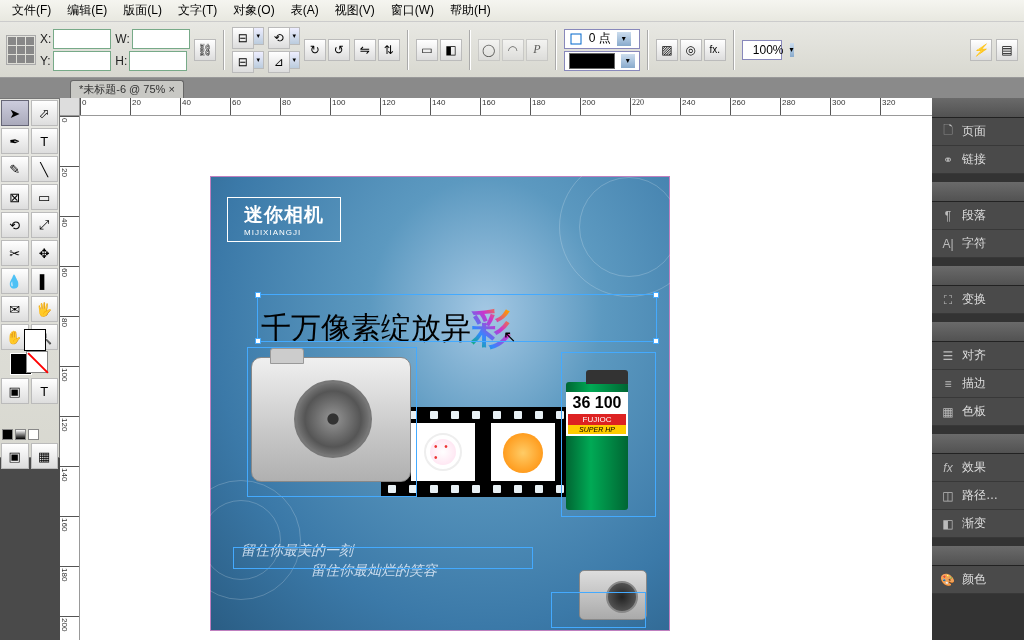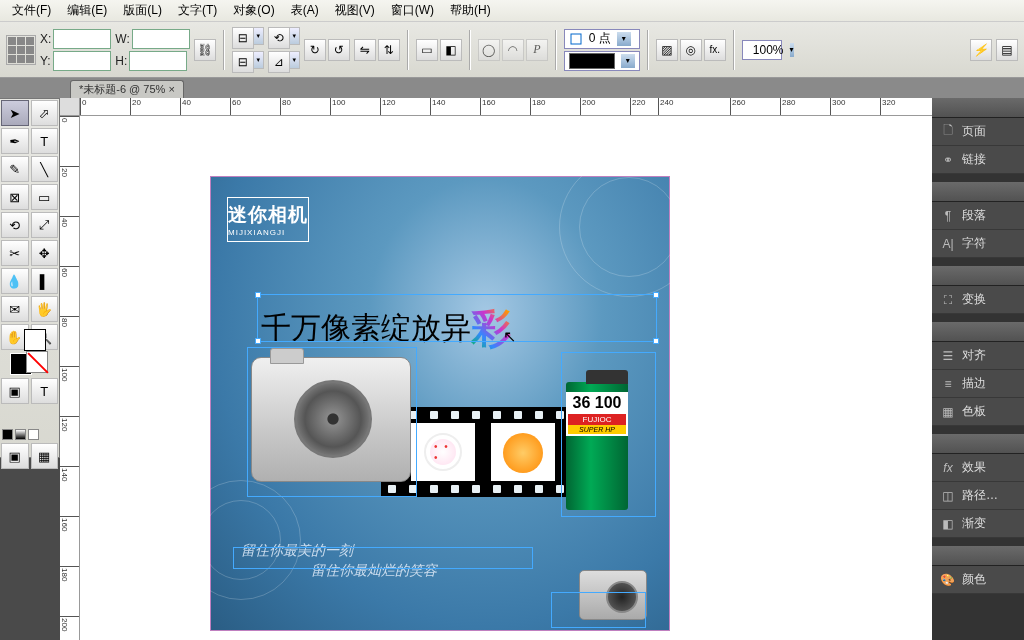--- a/index.html
+++ b/index.html
@@ -46,21 +46,21 @@
 .docwrap { position: absolute; left: 60px; top: 98px; right: 92px; bottom: 0; background: #555; }
 .h-ruler { position: absolute; top: 0; left: 20px; right: 0; height: 18px; background: #fff; border-bottom: 1px solid #999; font-size: 8px; overflow: hidden; }
 .v-ruler { position: absolute; top: 18px; left: 0; bottom: 0; width: 20px; background: #fff; border-right: 1px solid #999; font-size: 8px; overflow: hidden; }
 .ruler-tick { position: absolute; border-left: 1px solid #555; height: 18px; top:0; padding-left:1px; color:#333; }
 .ruler-tick-v { position: absolute; border-top: 1px solid #555; width:20px; left:0; writing-mode: vertical-lr; padding-top:1px; color:#333; }
 .ruler-corner { position: absolute; top:0;left:0;width:20px;height:18px;background:#ddd;border-right:1px solid #999;border-bottom:1px solid #999; }
 .canvas-area { position: absolute; left: 20px; top: 18px; right: 0; bottom: 0; background: #fff; overflow: hidden; }
 
 
 .ad { position: absolute; left: 130px; top: 60px; width: 460px; height: 455px; background: radial-gradient(ellipse at 60% 30%, #a4c8e4 0%, #5c99c0 30%, #3b79a8 70%, #2a5d84 100%); border: 1px solid #c080c0; }
-.ad .brandbox { position: absolute; left: 16px; top: 20px; padding: 4px 0; border: 1px solid #fff; }
+.ad .brandbox { position: absolute; left: 16px; top: 20px; padding: 4px 16px; border: 1px solid #fff; }
 .ad .brandbox .cn { color: #fff; font-size: 19px; font-weight: bold; letter-spacing: 1px; }
 .ad .brandbox .en { color: #fff; font-size: 8px; letter-spacing: 1px; }
 .ad .headline { position: absolute; left: 50px; top: 124px; font-family: KaiTi, serif; font-size: 30px; color: #000; white-space: nowrap; }
 .ad .headline .cai { background: linear-gradient(45deg, #0b5, #38f 30%, #c3c 60%, #f90 90%); -webkit-background-clip: text; background-clip: text; color: transparent; font-size: 40px; font-weight: bold; vertical-align: -4px; }
 .filmstrip { position: absolute; left: 170px; top: 230px; width: 210px; height: 90px; background: #000; }
 .filmstrip .holes { position: absolute; left:0;right:0;height:12px;display:flex;justify-content:space-around;align-items:center; }
 .filmstrip .holes.top { top: 2px; } .filmstrip .holes.bot { bottom: 2px; }
 .filmstrip .holes span { width:8px;height:8px;background:#e8f0f4;border-radius:1px; }
 .filmstrip .frame { position:absolute;top:16px;bottom:16px;width:64px;background:#fff; }
 .filmstrip .frame1 { left: 30px; } .filmstrip .frame2 { left: 110px; }
@@ -295,22 +295,22 @@
       <div class="ruler-tick" style="left: 50px;">20</div>
       <div class="ruler-tick" style="left: 100px;">40</div>
       <div class="ruler-tick" style="left: 150px;">60</div>
       <div class="ruler-tick" style="left: 200px;">80</div>
       <div class="ruler-tick" style="left: 250px;">100</div>
       <div class="ruler-tick" style="left: 300px;">120</div>
       <div class="ruler-tick" style="left: 350px;">140</div>
       <div class="ruler-tick" style="left: 400px;">160</div>
       <div class="ruler-tick" style="left: 450px;">180</div>
       <div class="ruler-tick" style="left: 500px;">200</div>
-      <div class="ruler-tick" style="left: 550px;">220</div>
-      <div class="ruler-tick" style="left: 578px;">240</div>
+      <div class="ruler-tick" style="left: 550px; font-family: Liberation Serif, serif;">220</div>
+      <div class="ruler-tick" style="left: 600px;">240</div>
       <div class="ruler-tick" style="left: 650px; text-align: right;">260</div>
       <div class="ruler-tick" style="left: 700px;">280</div>
       <div class="ruler-tick" style="left: 750px;">300</div>
       <div class="ruler-tick" style="left: 800px;">320</div>
     </div>
   <div class="v-ruler">
       <div class="ruler-tick-v" style="top: 0px;">0</div>
       <div class="ruler-tick-v" style="top: 50px;">20</div>
       <div class="ruler-tick-v" style="top: 100px;">40</div>
       <div class="ruler-tick-v" style="top: 150px;">60</div>

